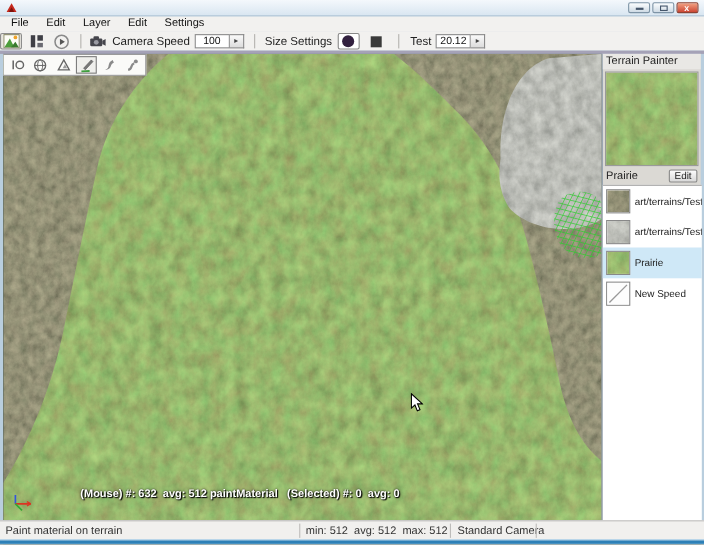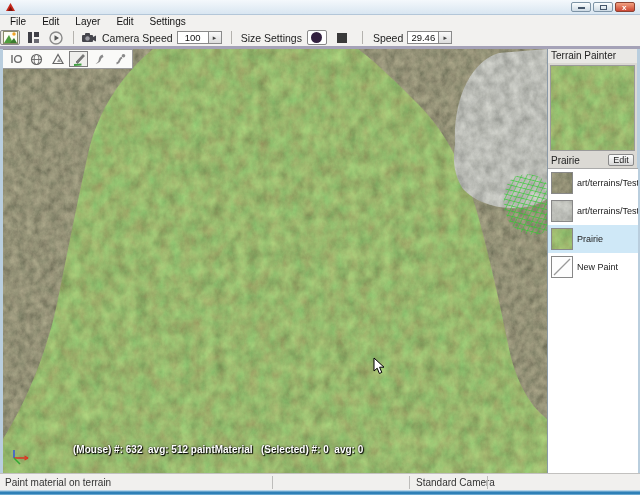--- a/index.html
+++ b/index.html
@@ -186,23 +186,23 @@
     </div>
     <div class="tsep" style="margin:0 9px"></div>
     <span class="tlabel">Size Settings</span>
     <div class="brushbtn pressed">
       <div class="circle-glyph"></div>
     </div>
     <div class="brushbtn">
       <div class="square-glyph"></div>
     </div>
     <div class="tsep" style="margin:0 10px"></div>
-    <span class="tlabel">Speed</span>
+    <span class="tlabel">Test</span>
     <div class="dropbox">
-      <div class="val">29.46</div>
+      <div class="val">20.12</div>
       <div class="arrow">▸</div>
     </div>
   </div>
 
   <div class="band"></div>
 
   <div class="main">
     <div class="sideborder" style="left:0"></div>
     <div class="sideborder" style="left:637px"></div>
 
@@ -317,28 +317,29 @@
           </div>
           <span class="layer-label">Prairie</span>
         </div>
         <div class="layer-row">
           <div class="layer-thumb">
             <svg width="20" height="20" viewBox="0 0 20 20">
                 <rect width="20" height="20" fill="#fdfdfd"></rect>
                 <path d="M2 18 L18 2" stroke="#999" stroke-width="1.2"></path>
               </svg>
           </div>
-          <span class="layer-label">New Paint</span>
+          <span class="layer-label">New Speed</span>
         </div>
       </div>
     </div>
   </div>
 
   <div class="statusbar">
     <span class="sb-text sb-hint">Paint material on terrain</span>
     <div class="sb-div" style="left:272px"></div>
+    <span class="sb-text sb-stats">min: 512  avg: 512  max: 512</span>
     <div class="sb-div" style="left:409px"></div>
     <span class="sb-text sb-cam">Standard Camera</span>
     <div class="sb-div" style="left:487px"></div>
   </div>
 
   <div class="bottomborder"></div>
 </div>
 
 </body></html>

